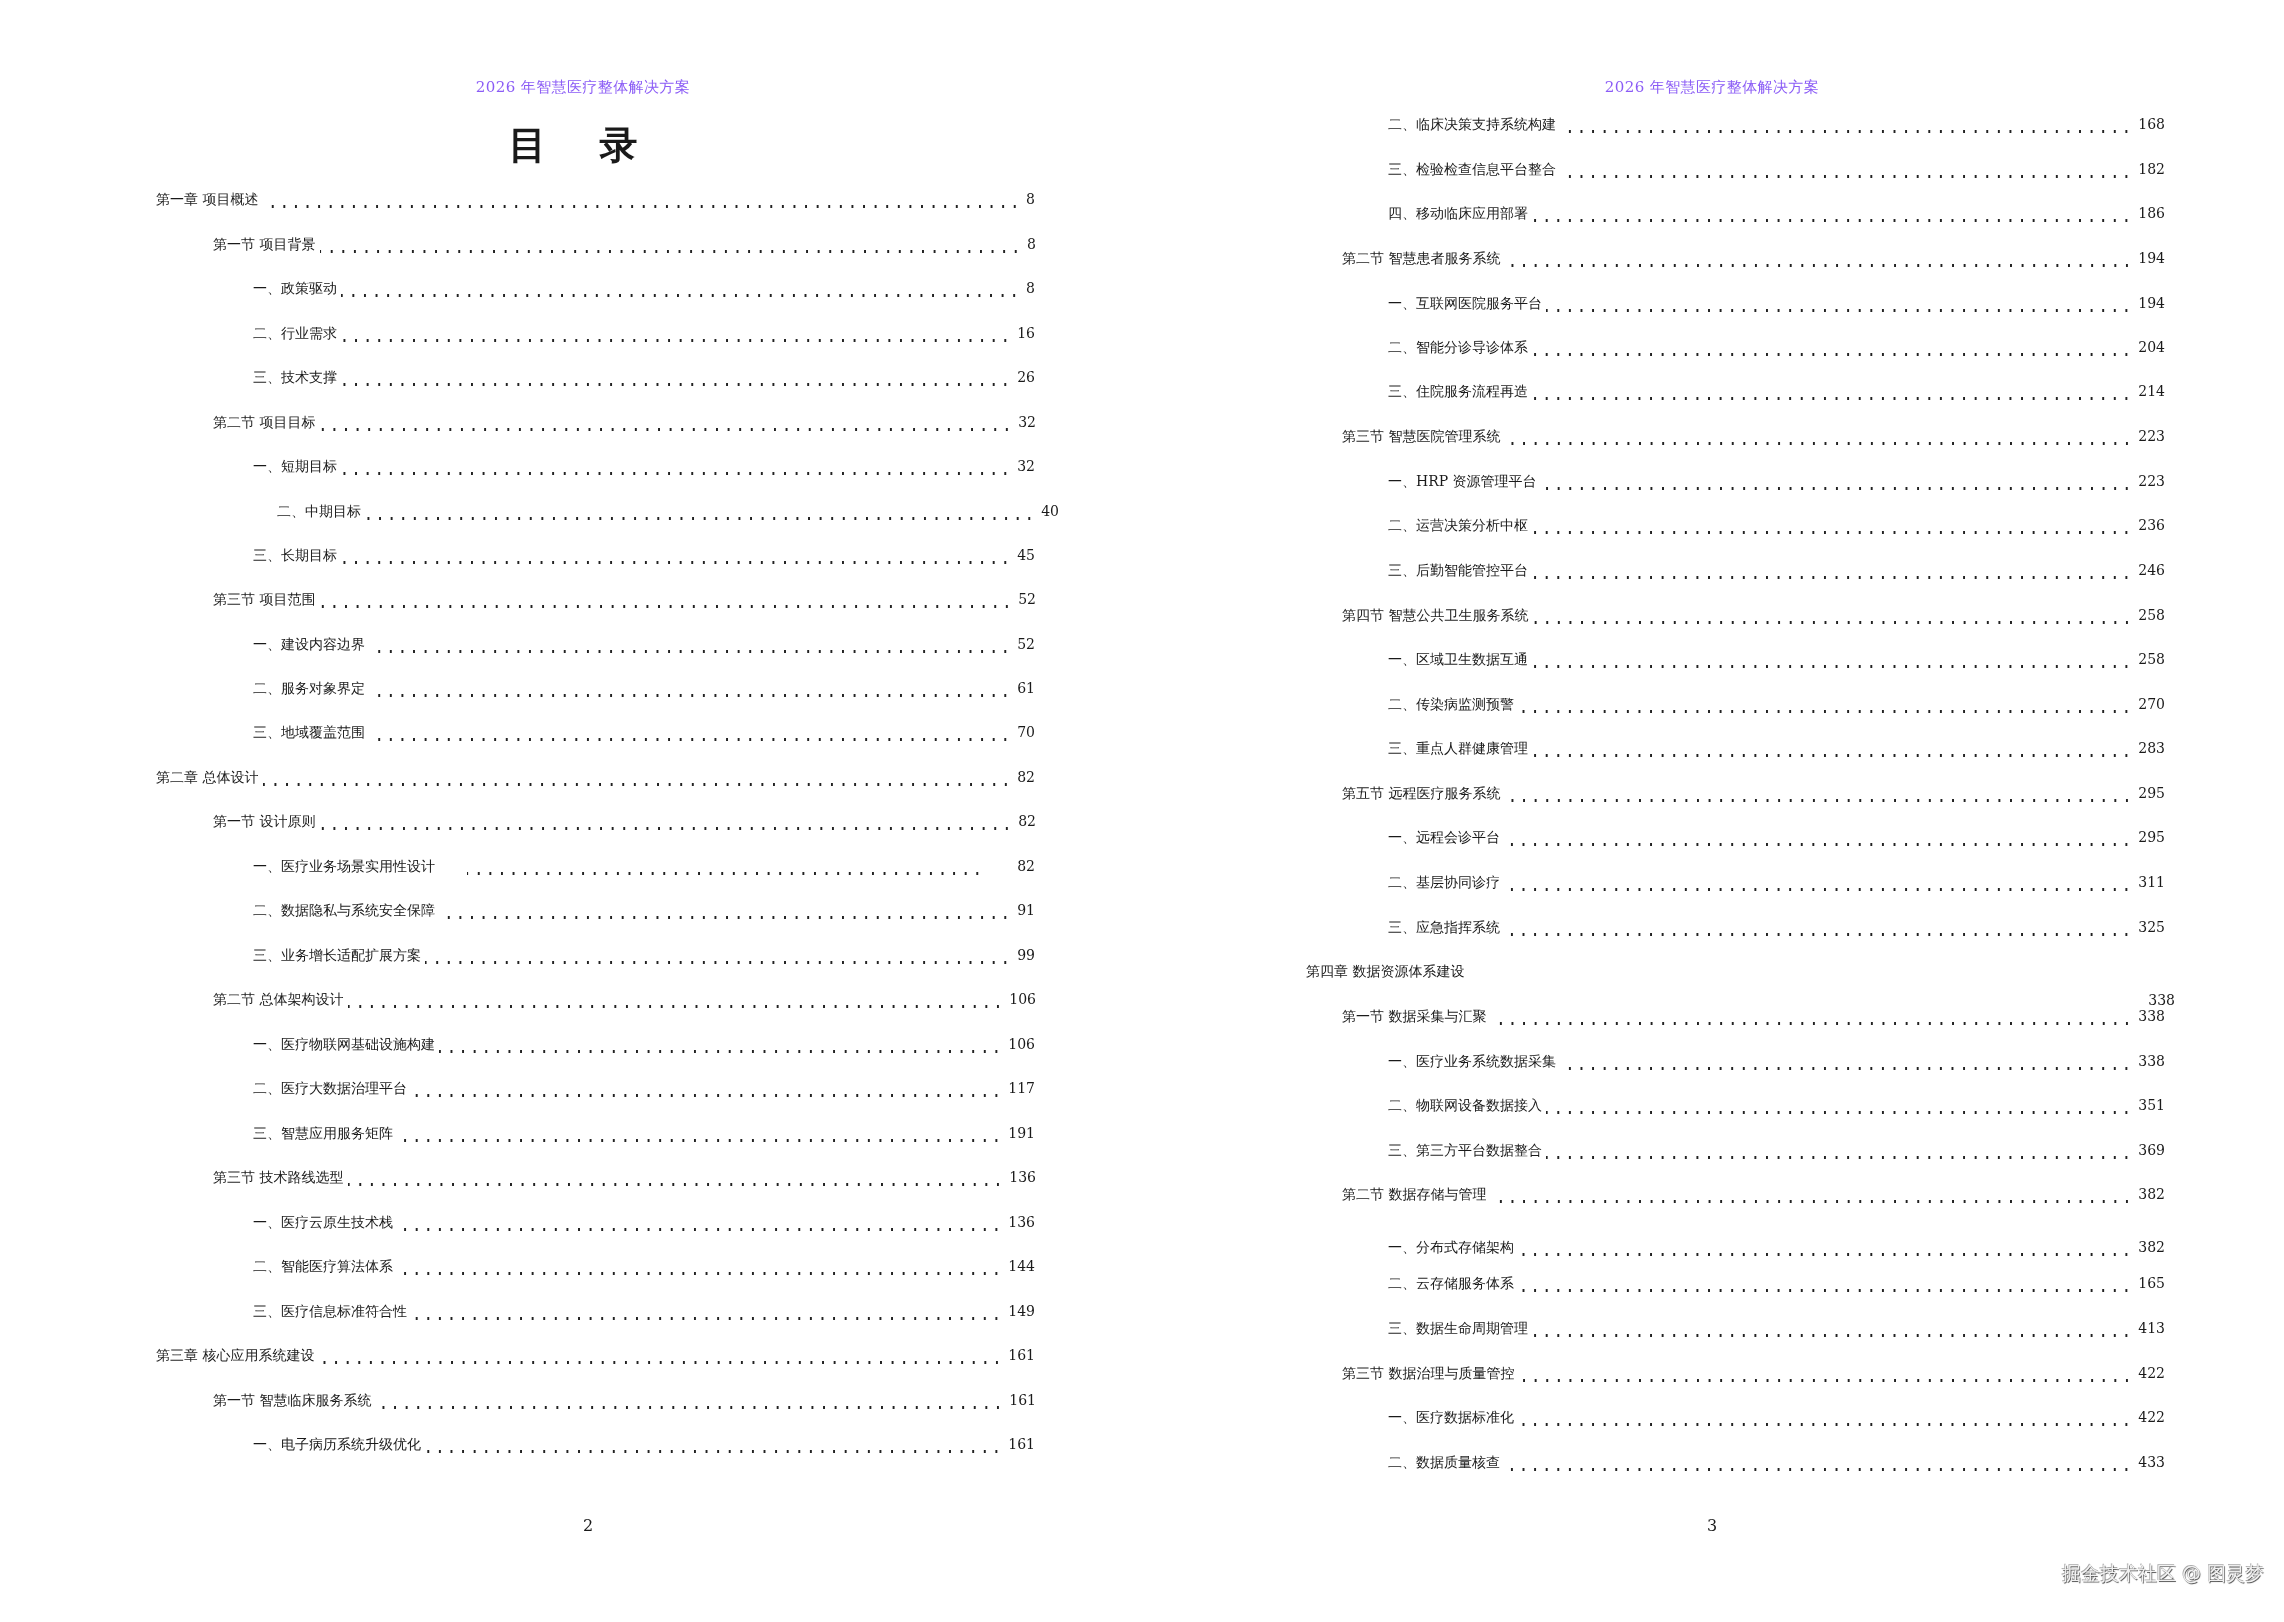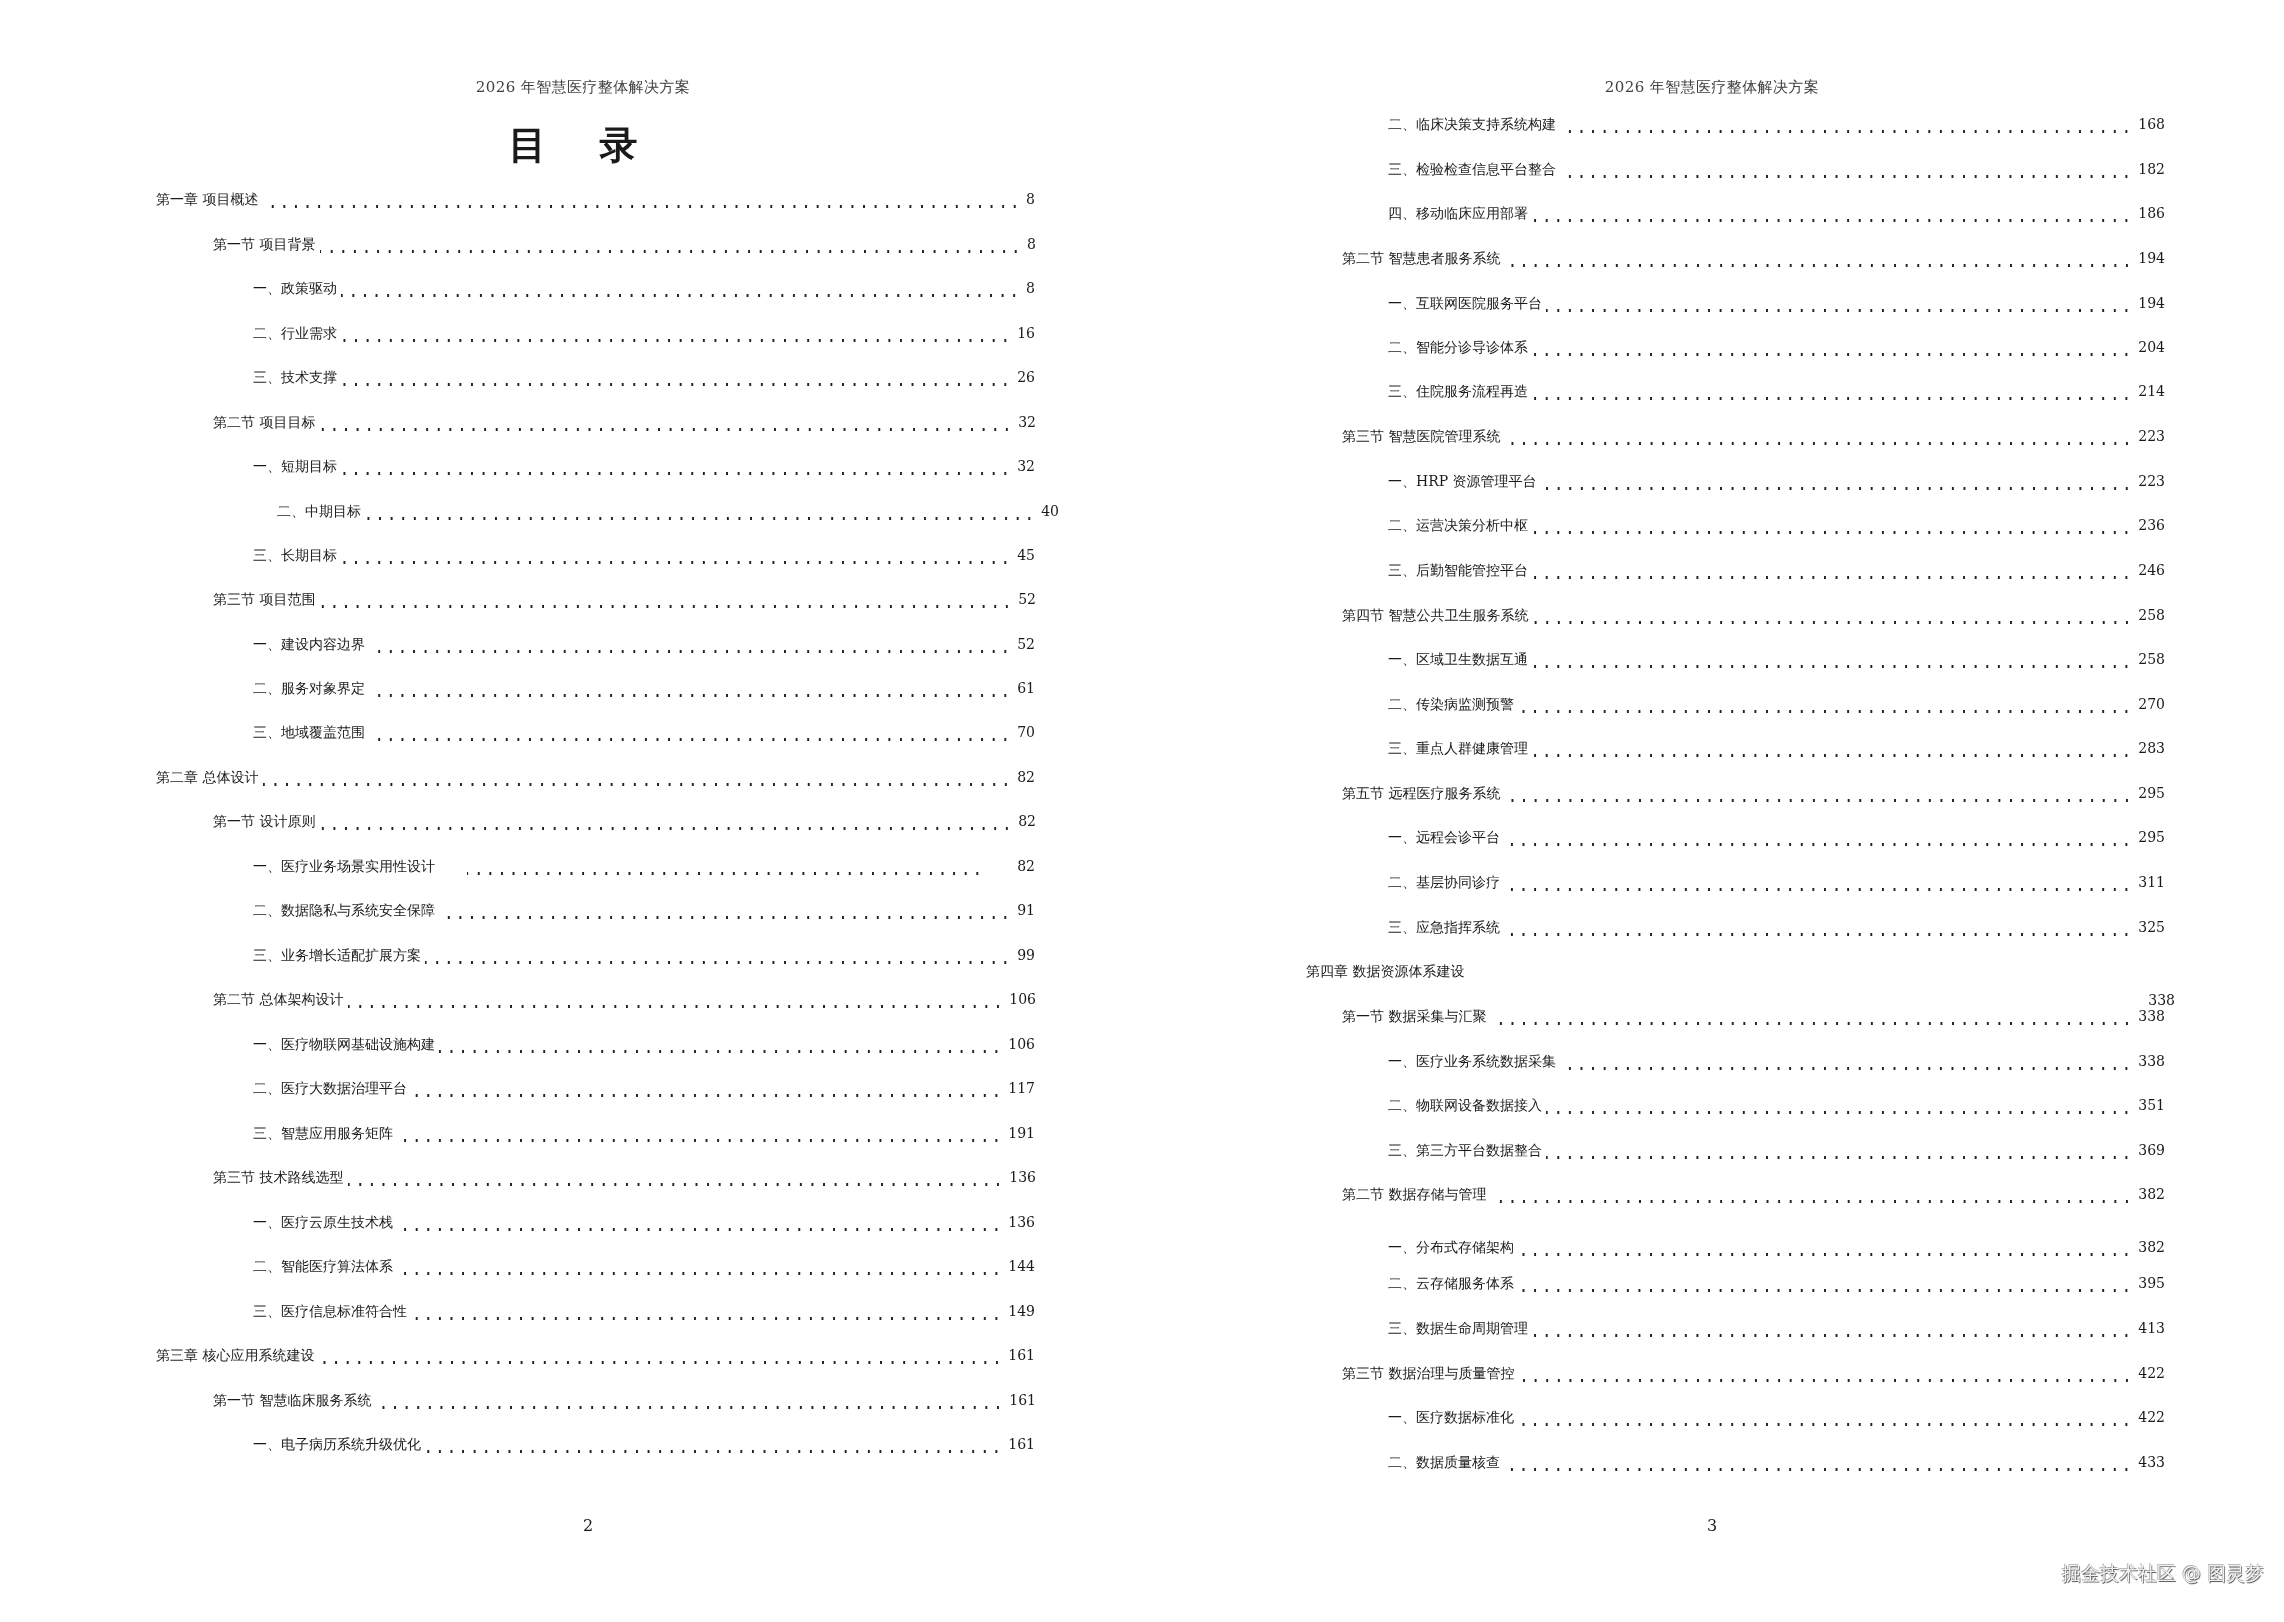--- a/index.html
+++ b/index.html
@@ -2,21 +2,21 @@
 <html style="font-size:11.6px"><head>
 <meta charset="utf-8">
 <style>
   html, body { margin:0; padding:0; background:#ffffff; }
   body { width:2284px; height:1623px; position:relative; overflow:hidden;
          font-family:"DejaVu Serif","Liberation Serif",serif; color:#1a1a1a; }
   .page { position:absolute; top:0; height:1623px; }
   #page-left { left:0; width:1142px; }
   #page-right { left:1142px; width:1142px; }
   .running-header { position:absolute; top:78px; font-size:15px; white-space:nowrap;
-                    transform:translateX(-50%); letter-spacing:0.4px; color:#404040; }
+                    transform:translateX(-50%); letter-spacing:0.4px; color:#8b5cf6; }
   #page-left .running-header { left:583px; }
   #page-right .running-header { left:570px; }
   .toc-title { position:absolute; left:583px; top:120px; transform:translateX(-50%);
                font-size:38px; font-weight:bold; letter-spacing:20px; white-space:nowrap; }
   .toc-list { position:absolute; left:0; width:1142px; }
   #page-left .toc-list { top:185px; }
   #page-right .toc-list { top:110px; }
   .toc-row { position:absolute; height:29px; display:flex; 
              font-size:14px; line-height:29px; white-space:nowrap; }
   .toc-row .label { flex:0 0 auto; padding-right:4.3px; }
@@ -318,21 +318,21 @@
         <span class="page-num">382</span>
       </div>
       <div class="toc-row" style="left: 246px; width: 777px; top: 1115px; margin-top: 8px;">
         <span class="label">一、分布式存储架构</span>
         <span class="leader"></span>
         <span class="page-num">382</span>
       </div>
       <div class="toc-row" style="left: 246px; width: 777px; top: 1159px;">
         <span class="label">二、云存储服务体系</span>
         <span class="leader"></span>
-        <span class="page-num">395</span>
+        <span class="page-num">165</span>
       </div>
       <div class="toc-row" style="left: 246px; width: 777px; top: 1204px;">
         <span class="label">三、数据生命周期管理</span>
         <span class="leader"></span>
         <span class="page-num">413</span>
       </div>
       <div class="toc-row" style="left: 200px; width: 823px; top: 1249px;">
         <span class="label">第三节  数据治理与质量管控</span>
         <span class="leader"></span>
         <span class="page-num">422</span>

